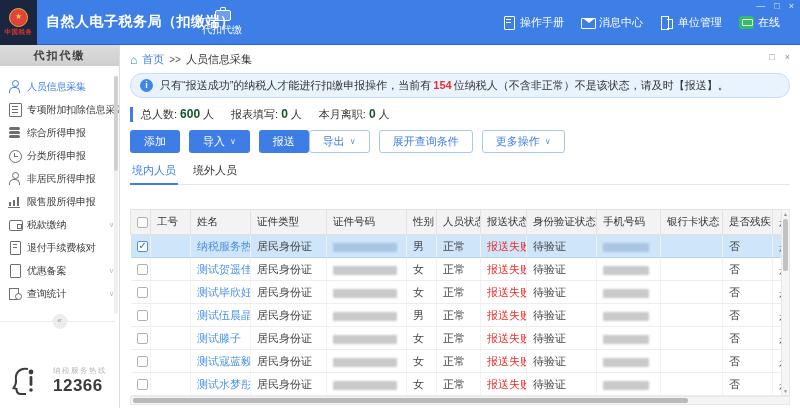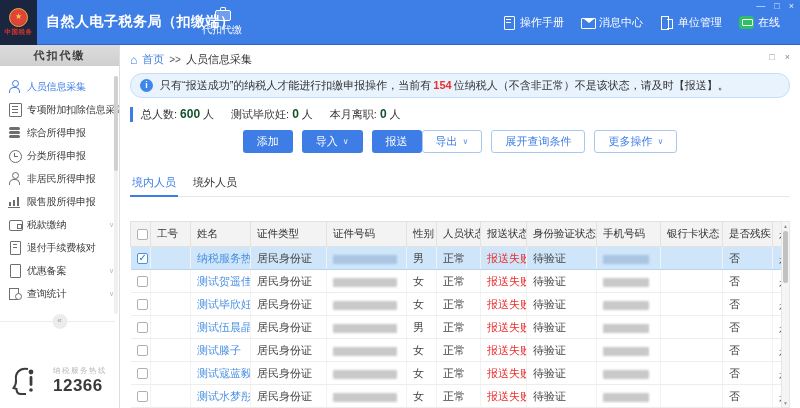--- a/index.html
+++ b/index.html
@@ -78,21 +78,21 @@
   .home-ic::before{content:"⌂"}
   .crumb .home{color:#3e7de6;cursor:pointer}
   .crumb .sep{color:#555;font-size:10px}
   .crumb .cur{color:#333}
   .notice{display:flex;align-items:center;gap:7px;height:25px;background:#e9f3fe;border:1px solid #c5def8;border-radius:12px;padding:0 9px;font-size:11px;color:#333;white-space:nowrap;overflow:hidden}
   .info-icon{width:13px;height:13px;border-radius:50%;background:#3e86e8;color:#fff;font-size:9px;font-weight:bold;line-height:13px;text-align:center;flex:none}
   .info-icon::before{content:"i"}
   .notice .count{color:#e8312e;font-weight:bold;margin:0 2px}
   .stats{display:flex;align-items:center;gap:17px;margin:9px 0 8px;border-left:3px solid #3e7de6;padding-left:8px;font-size:11px;color:#333}
   .stat .v{font-weight:bold;color:#14532d;font-size:12px;margin:0 3px}
-  .toolbar{display:flex;justify-content:center;align-items:center;margin-bottom:20px}
+  .toolbar{display:flex;justify-content:flex-start;align-items:center;margin-bottom:8px}
   .tb-left,.tb-right{display:flex;gap:9px}
   .btn{display:inline-flex;align-items:center;gap:5px;height:23px;padding:0 13px;border-radius:3px;font-size:11px;cursor:pointer;border:1px solid transparent;white-space:nowrap}
   .btn.primary{background:#3e7de6;color:#fff}
   .btn.ghost{background:#fff;color:#3e7de6;border-color:#a9c8f0}
   .caret{font-size:8px;opacity:.85}
   .caret::before{content:"∨"}
   .tabs{display:flex;gap:13px;border-bottom:1px solid #e6e6e6;font-size:11px}
   .tab{padding:2px 2px 6px;color:#333;cursor:pointer;position:relative}
   .tab.active{color:#3e7de6}
   .tab.active::after{content:"";position:absolute;left:0;right:0;bottom:-1px;height:2px;background:#3e7de6}
@@ -271,21 +271,21 @@
       <span><span>只有“报送成功”的纳税人才能进行扣缴申报操作，当前有</span><span class="count">154</span><span>位纳税人（不含非正常）不是该状态，请及时【报送】。</span></span>
     </div>
 
     <div class="stats">
 
         <span class="stat">
           <span>总人数:</span><span class="v">600</span><span>人</span>
         </span>
 
         <span class="stat">
-          <span>测试毕欣妊:</span><span class="v">0</span><span>人</span>
+          <span>报表填写:</span><span class="v">0</span><span>人</span>
         </span>
 
         <span class="stat">
           <span>本月离职:</span><span class="v">0</span><span>人</span>
         </span>
 
     </div>
 
     <div class="toolbar">
       <div class="tb-left">

